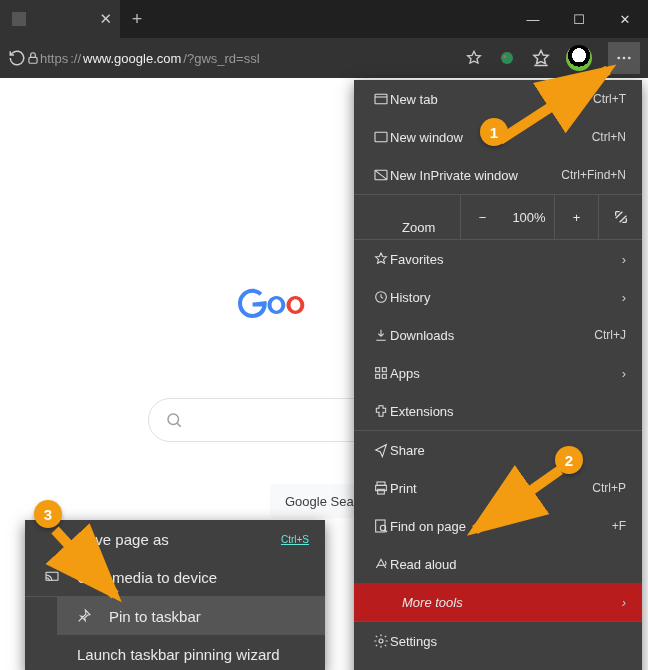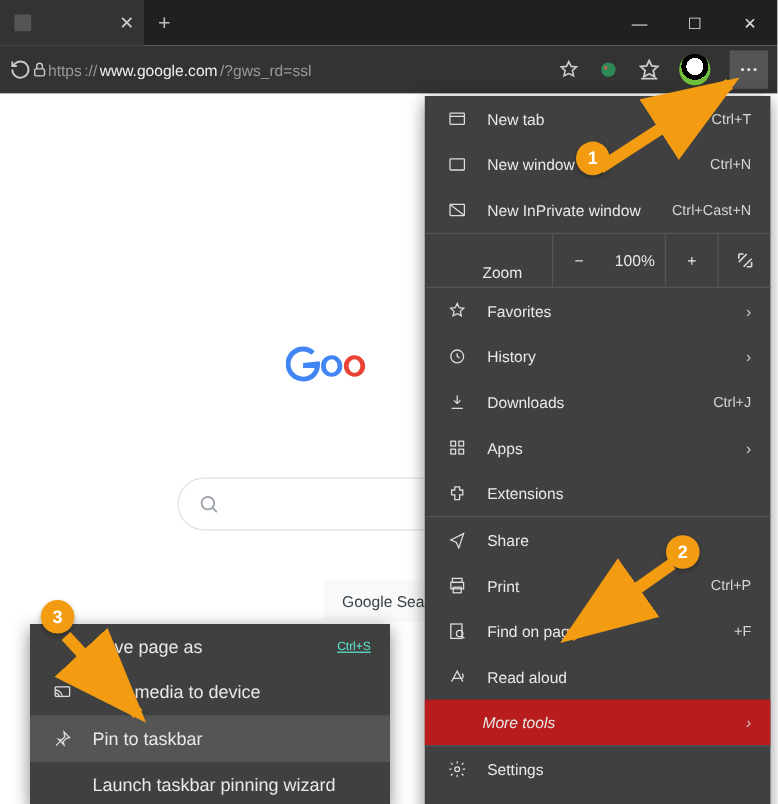--- a/index.html
+++ b/index.html
@@ -23,36 +23,36 @@
 .avatar{width:26px;height:26px;border-radius:50%;background:radial-gradient(circle at 50% 40%,#fff 0 35%,#000 35% 55%,#6fbf3a 55% 100%);}
 
 
 .page{position:absolute;left:0;top:78px;right:0;bottom:0;background:#fff;}
 .goog{position:absolute;left:238px;top:204px;}
 .searchbox{position:absolute;left:148px;top:320px;width:460px;height:44px;border:1px solid #dfe1e5;border-radius:22px;display:flex;align-items:center;padding:0 16px;color:#9aa0a6;background:#fff;}
 .gbtn{position:absolute;left:270px;top:406px;height:34px;background:#f8f9fa;border:1px solid #f8f9fa;border-radius:4px;padding:0 14px;color:#3c4043;display:flex;align-items:center;}
 
 
 .menu{position:absolute;right:6px;top:80px;width:288px;background:#404040;box-shadow:0 4px 14px rgba(0,0,0,.5);}
-.mi{height:38px;display:flex;align-items:center;padding:0 16px 0 18px;color:#e8e8e8;gap:16px;cursor:pointer;}
+.mi{height:38px;display:flex;align-items:center;padding:0 16px 0 18px;color:#e8e8e8;cursor:pointer;}
 .mi.hl{background:#b91c1c;font-style:italic;}
 .mi .lbl{flex:1;font-size:13px;}
 .mi .sc{color:#d5d5d5;font-size:12px;}
 .mi .ico{width:18px;display:flex;align-items:center;justify-content:center;}
 .mi .arw{color:#ccc;}
 .sep{height:1px;background:#555;}
 .zoom{height:44px;display:flex;align-items:center;color:#e8e8e8;padding:0;font-size:13px;}
 .zoom .zlbl{padding-left:48px;flex:1;margin-top:20px;}
 .zoom .zb{width:44px;height:44px;border-left:1px solid #555;display:flex;align-items:center;justify-content:center;cursor:pointer;}
 .menu .indent{padding-left:48px;}
 
 
 .submenu{position:absolute;left:25px;top:520px;width:300px;background:#404040;box-shadow:0 4px 14px rgba(0,0,0,.5);}
 .si{height:38px;display:flex;align-items:center;padding:0 16px 0 18px;color:#e8e8e8;gap:16px;cursor:pointer;}
-.si.hl{background:#555;}
+.si.hl{background:#555;margin-left:32px;}
 .si .lbl{flex:1;font-size:15px;}
 .si .sc{color:#5eead4;font-size:10px;text-decoration:underline;}
 .si .ico{width:18px;display:flex;align-items:center;justify-content:center;}
 
 
 .badge{position:absolute;width:28px;height:28px;border-radius:50%;background:#f39c12;color:#fff;font-weight:700;font-size:15px;display:flex;align-items:center;justify-content:center;box-shadow:0 2px 4px rgba(0,0,0,.3);}
 .arrow{position:absolute;pointer-events:none;}
 
 svg{display:block;}
 </style>
@@ -158,21 +158,21 @@
     <span class="sc">Ctrl+N</span>
   </div>
   <div class="mi">
     <span class="ico">
         <svg width="16" height="16" viewBox="0 0 24 24" fill="none" stroke="#ddd" stroke-width="1.6">
           <rect x="3" y="5" width="18" height="14" rx="1"></rect>
           <path d="M3 5l18 14"></path>
         </svg>
       </span>
     <span class="lbl">New InPrivate window</span>
-    <span class="sc">Ctrl+Cast+N</span>
+    <span class="sc">Ctrl+Find+N</span>
   </div>
   <div class="sep"></div>
   <div class="zoom">
     <span class="zlbl">Zoom</span>
     <span class="zb">−</span>
     <span class="zb" style="border-left:none;width:50px;cursor:default;">100%</span>
     <span class="zb">+</span>
     <span class="zb">
         <svg width="16" height="16" viewBox="0 0 24 24" fill="none" stroke="#ddd" stroke-width="2">
           <path d="M4 14 14 4M4 4h6M4 4v6M20 10l-10 10M20 20h-6M20 20v-6"></path>

